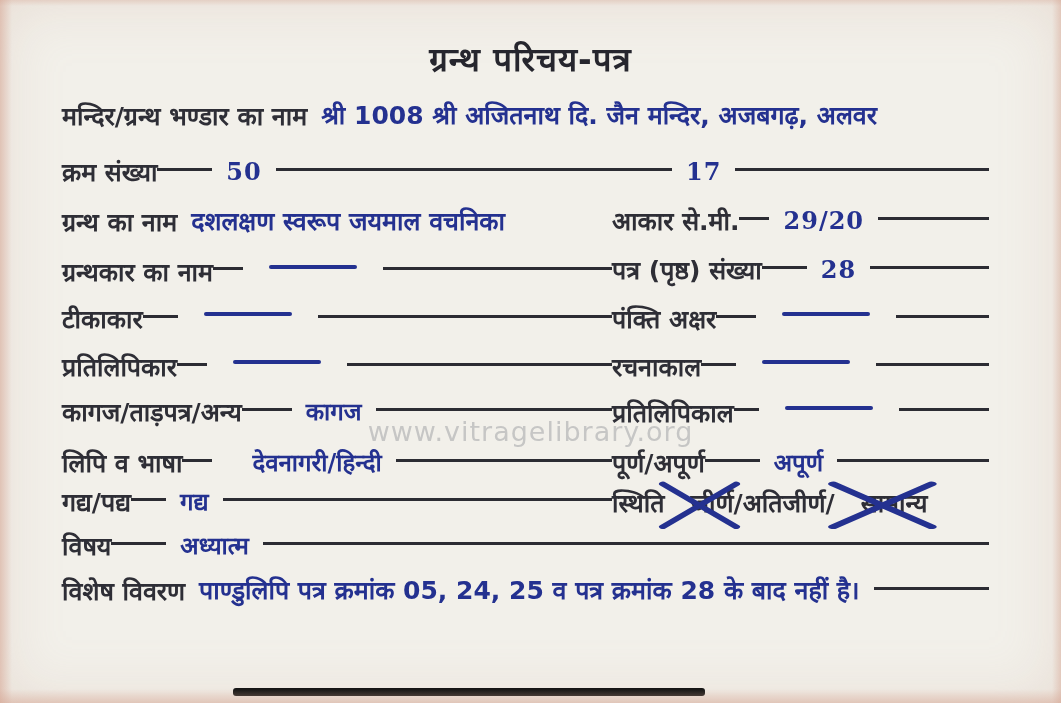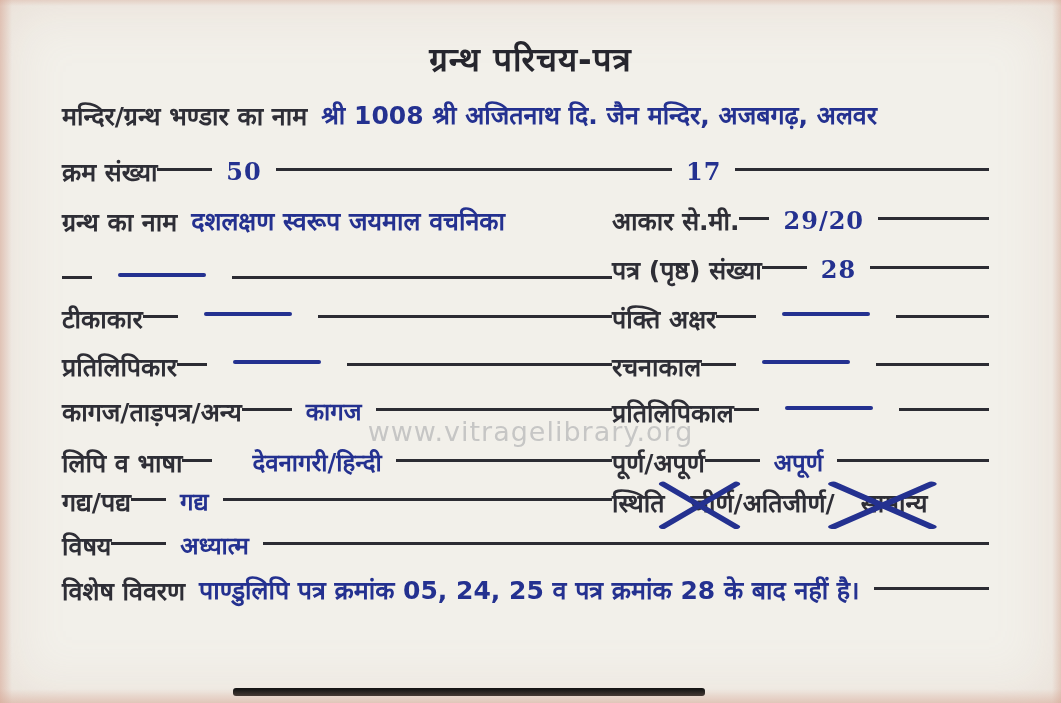--- a/index.html
+++ b/index.html
@@ -78,20 +78,21 @@
     <div class="field rightcol">
       <span class="lbl">आकार से.मी.</span>
       <div class="rule w30"></div>
       <span class="pen num">29/20</span>
       <div class="rule grow"></div>
     </div>
   </div>
 
   <div class="row" style="top:254px">
     <div class="field left">
+      <span class="lbl">ग्रन्थकार का नाम</span>
       <div class="rule w30"></div>
       <div class="pen-dash"></div>
       <div class="rule grow"></div>
     </div>
     <div class="field rightcol">
       <span class="lbl">पत्र (पृष्ठ) संख्या</span>
       <div class="rule w45"></div>
       <span class="pen num">28</span>
       <div class="rule grow"></div>
     </div>

